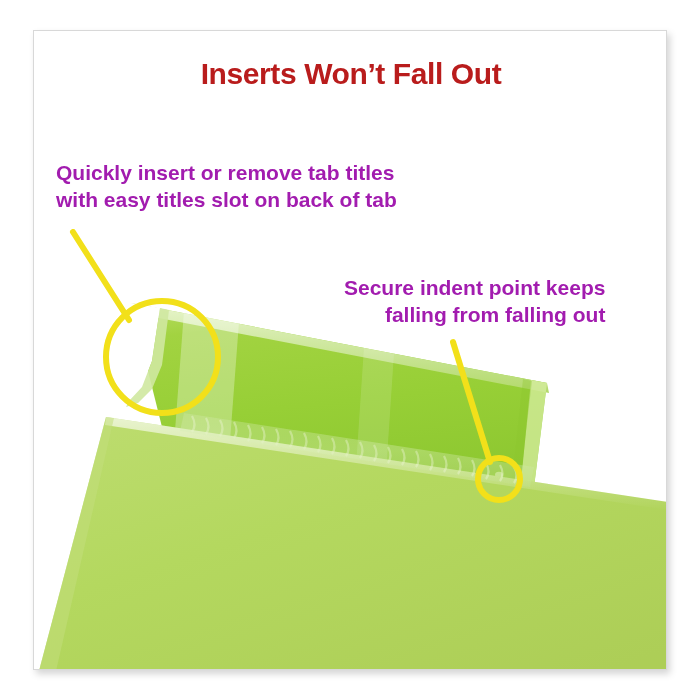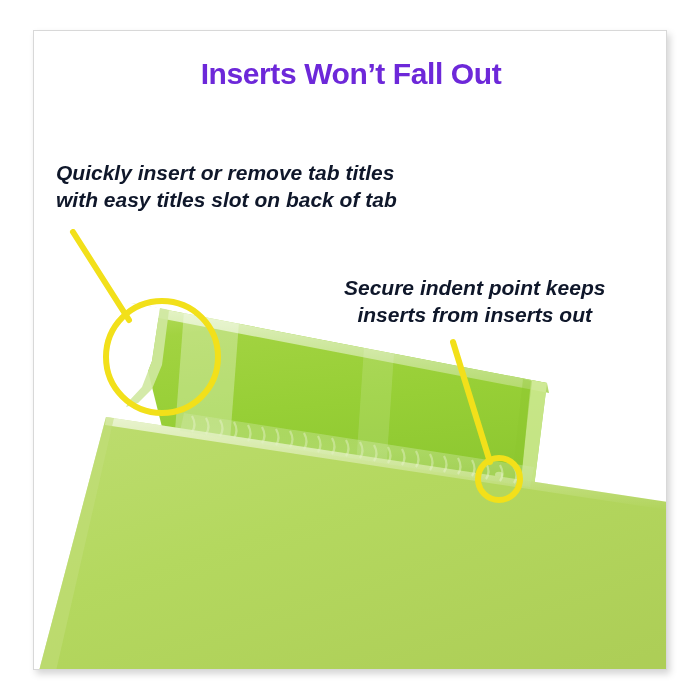--- a/index.html
+++ b/index.html
@@ -35,35 +35,34 @@
   
   .headline {
     position: absolute;
     left: 0;
     top: 26px;
     width: 634px;
     text-align: center;
     font-size: 30px;
     font-weight: bold;
     letter-spacing: -0.4px;
-    color: #6d28d9;
+    color: #b91c1c;
     white-space: nowrap;
   }
   
   .callout {
     position: absolute;
-    font-style: italic;
     font-weight: bold;
     font-size: 21px;
     line-height: 27px;
-    color: #0f172a;
+    color: #a21caf;
     white-space: nowrap;
   }
   .callout-left  { left: 22px;  top: 128px; text-align: left; }
-  .callout-right { left: 310px; top: 243px; text-align: center; }
+  .callout-right { left: 310px; top: 243px; text-align: right; }
   .callout span { display: block; }
 
   
   .photo {
     position: absolute;
     left: 0;
     top: 0;
     width: 634px;
     height: 640px;
   }
@@ -199,17 +198,17 @@
 
     <div class="headline">Inserts Won’t Fall Out</div>
 
     <div class="callout callout-left">
       <span>Quickly insert or remove tab titles</span>
       <span>with easy titles slot on back of tab</span>
     </div>
 
     <div class="callout callout-right">
       <span>Secure indent point keeps</span>
-      <span>inserts from inserts out</span>
+      <span>falling from falling out</span>
     </div>
 
   </div>
 </div>
 
 </body></html>

